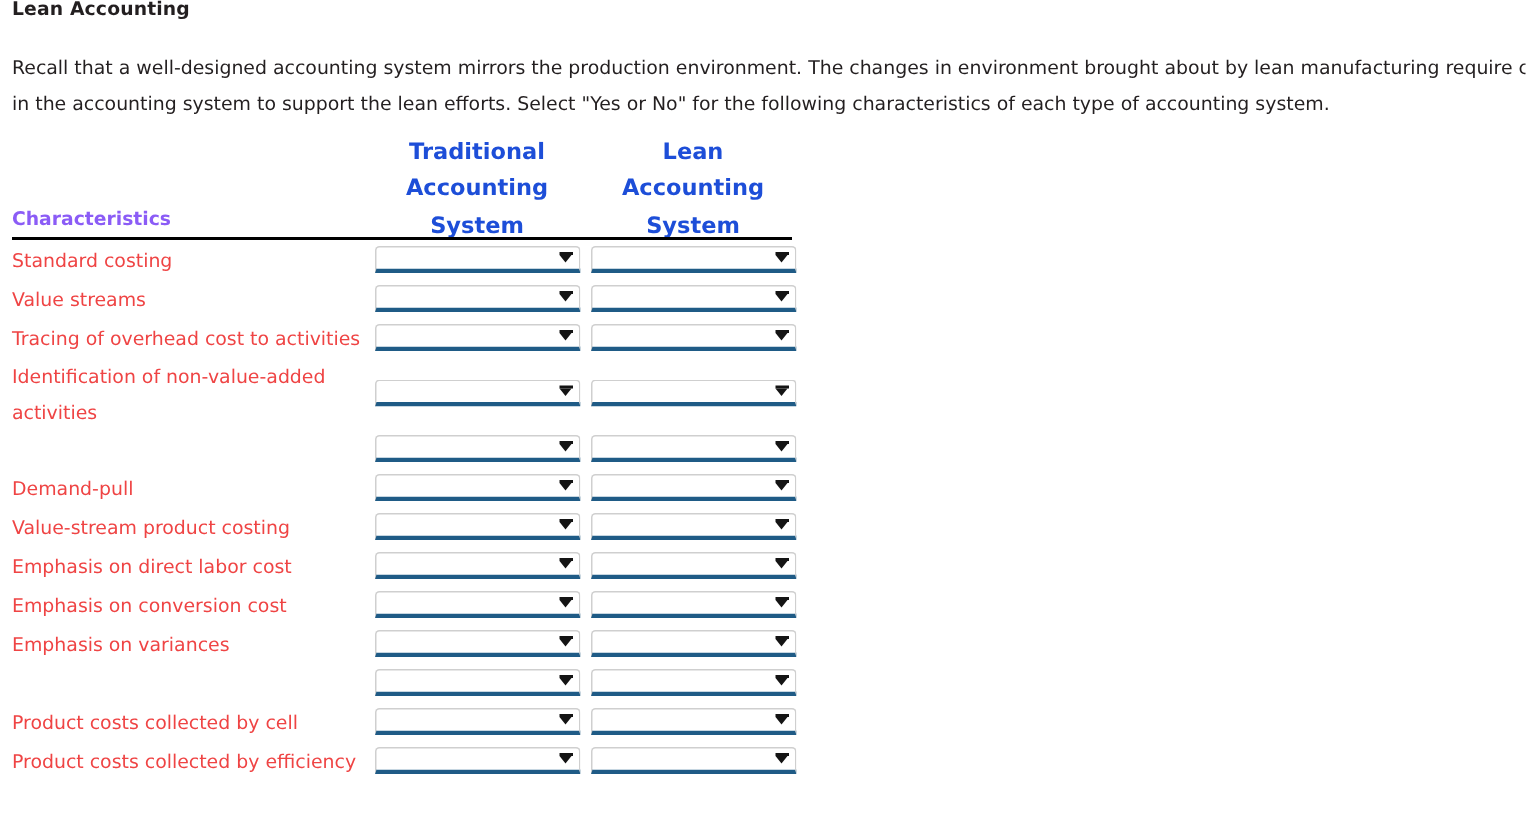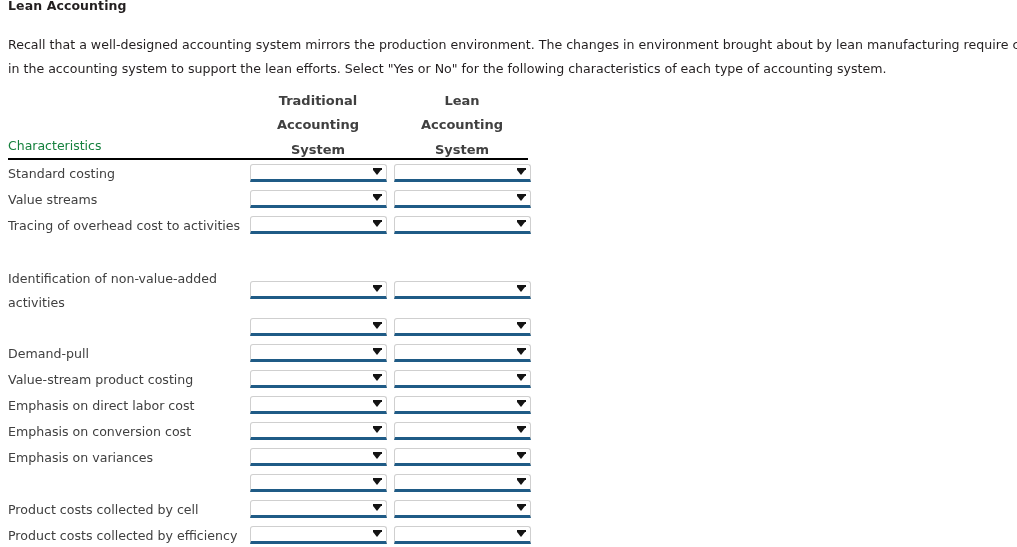--- a/index.html
+++ b/index.html
@@ -60,32 +60,32 @@
 
   .thead {
     position: relative;
     height: 72px;
   }
   .th-char {
     position: absolute;
     left: 0px;
     top: 52px;
     font-size: 12.5px;
-    font-weight: normal;
-    color: #15803d;
+    font-weight: bold;
+    color: #8b5cf6;
     text-align: right;
   }
   .th-col {
     position: absolute;
     top: 3px;
     width: 138px;
     text-align: center;
-    font-size: 13px;
+    font-size: 15px;
     font-weight: bold;
-    color: #404040;
+    color: #1d4ed8;
     line-height: 24.4px;
   }
   .th-col span { display: block; }
   .th-trad { left: 241px; }
   .th-lean { left: 385px; }
 
   .hrule {
     position: absolute;
     left: 0px;
     top: 72px;
@@ -98,30 +98,30 @@
     position: absolute;
     left: 0px;
     top: 75px;
     width: 522px;
   }
 
   .row {
     position: relative;
     height: 26px;
   }
-  .row.tall { height: 48px; margin-top: 28px; }
+  .row.tall { height: 48px; }
 
   .rlabel {
     position: absolute;
     left: 0px;
     top: 0px;
     height: 26px;
     line-height: 26px;
     font-size: 12.6px;
-    color: #404040;
+    color: #ef4444;
     white-space: nowrap;
   }
   .row.tall .rlabel {
     height: 48px;
     line-height: 24px;
     white-space: normal;
     width: 236px;
     top: 0px;
   }
 

